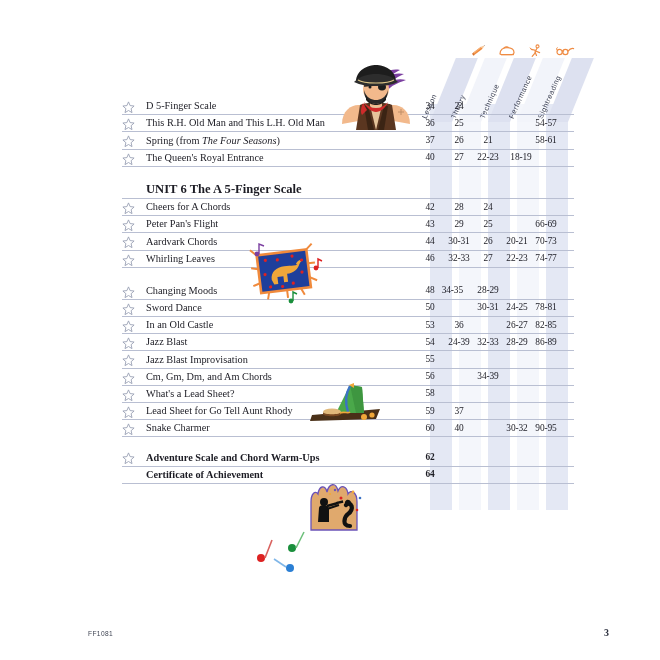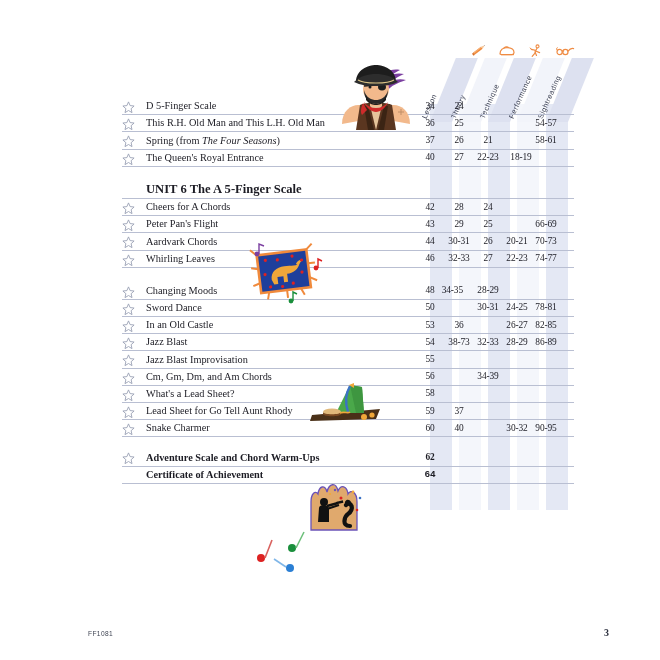--- a/index.html
+++ b/index.html
@@ -325,21 +325,21 @@
         <div class="cell" style="left: 326px;">36</div>
         <div class="cell wide" style="left: 384px;">26-27</div>
         <div class="cell wide" style="left: 413px;">82-85</div>
       </div>
       <div class="row ruled">
         <div class="star"><svg width="13" height="13" viewBox="0 0 13 13">
             <path d="M6.5 0.9 L8.1 4.6 L12.1 5.0 L9.1 7.7 L10.0 11.6 L6.5 9.5 L3.0 11.6 L3.9 7.7 L0.9 5.0 L4.9 4.6 Z" fill="none" stroke="#9aa0b4" stroke-width="0.9" stroke-linejoin="round"></path>
           </svg></div>
         <div class="title">Jazz Blast</div>
         <div class="cell" style="left: 297px;">54</div>
-        <div class="cell wide" style="left: 326px;">38-73</div>
+        <div class="cell wide" style="left: 326px;">24-39</div>
         <div class="cell wide" style="left: 355px;">32-33</div>
         <div class="cell wide" style="left: 384px;">28-29</div>
         <div class="cell wide" style="left: 413px;">86-89</div>
       </div>
       <div class="row ruled">
         <div class="star"><svg width="13" height="13" viewBox="0 0 13 13">
             <path d="M6.5 0.9 L8.1 4.6 L12.1 5.0 L9.1 7.7 L10.0 11.6 L6.5 9.5 L3.0 11.6 L3.9 7.7 L0.9 5.0 L4.9 4.6 Z" fill="none" stroke="#9aa0b4" stroke-width="0.9" stroke-linejoin="round"></path>
           </svg></div>
         <div class="title">Jazz Blast Improvisation</div>
         <div class="cell" style="left: 297px;">55</div>
@@ -380,21 +380,21 @@
       <div class="spacer"></div>
       <div class="row ruled strong">
         <div class="star"><svg width="13" height="13" viewBox="0 0 13 13">
             <path d="M6.5 0.9 L8.1 4.6 L12.1 5.0 L9.1 7.7 L10.0 11.6 L6.5 9.5 L3.0 11.6 L3.9 7.7 L0.9 5.0 L4.9 4.6 Z" fill="none" stroke="#9aa0b4" stroke-width="0.9" stroke-linejoin="round"></path>
           </svg></div>
         <div class="title">Adventure Scale and Chord Warm-Ups</div>
         <div class="cell" style="left: 297px;">62</div>
       </div>
       <div class="row ruled strong">
         <div class="title">Certificate of Achievement</div>
-        <div class="cell" style="left: 297px; font-family: Liberation Mono, monospace;">64</div>
+        <div class="cell" style="left: 297px;">64</div>
       </div>
     </div>
 
   <div class="art" style="left:330px; top:62px;">
     <svg width="92" height="68" viewBox="0 0 92 68">
 
       <g fill="#7b3fa0">
         <path d="M44 22 C50 10 62 6 70 8 C62 12 58 16 56 22 Z"></path>
         <path d="M47 24 C54 13 66 10 74 12 C65 16 60 20 57 25 Z"></path>
         <path d="M50 27 C58 18 68 16 76 18 C67 21 61 24 58 28 Z"></path>

